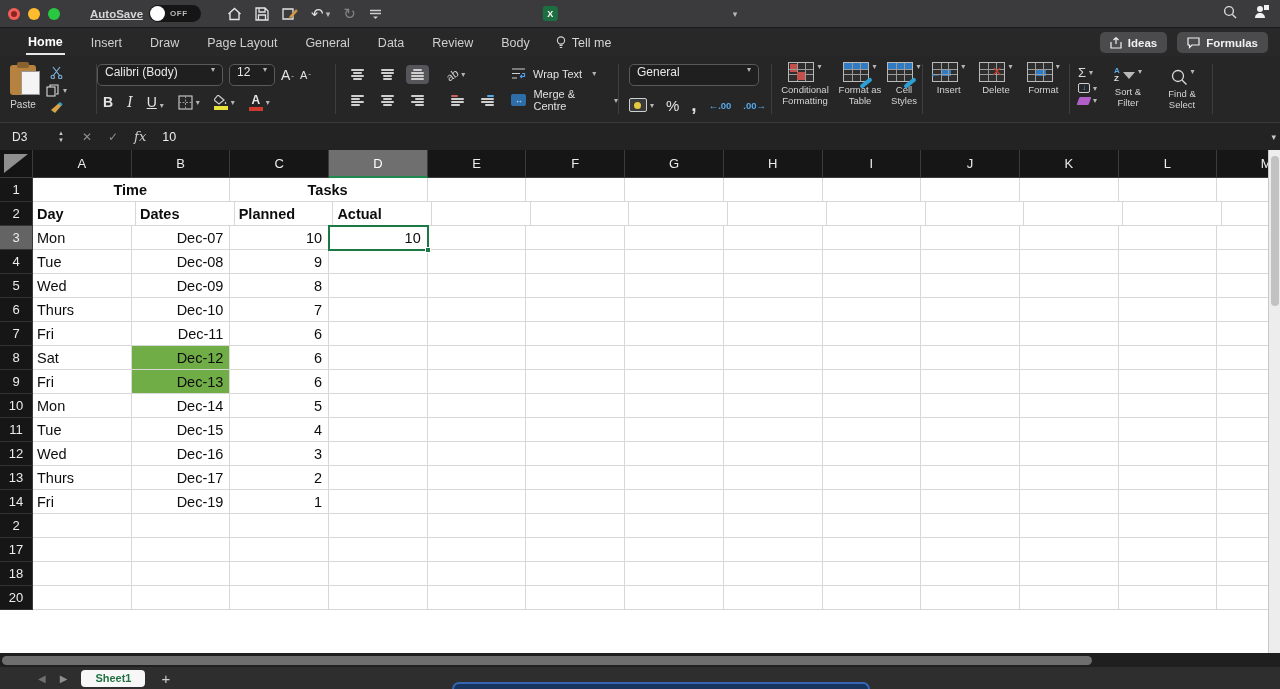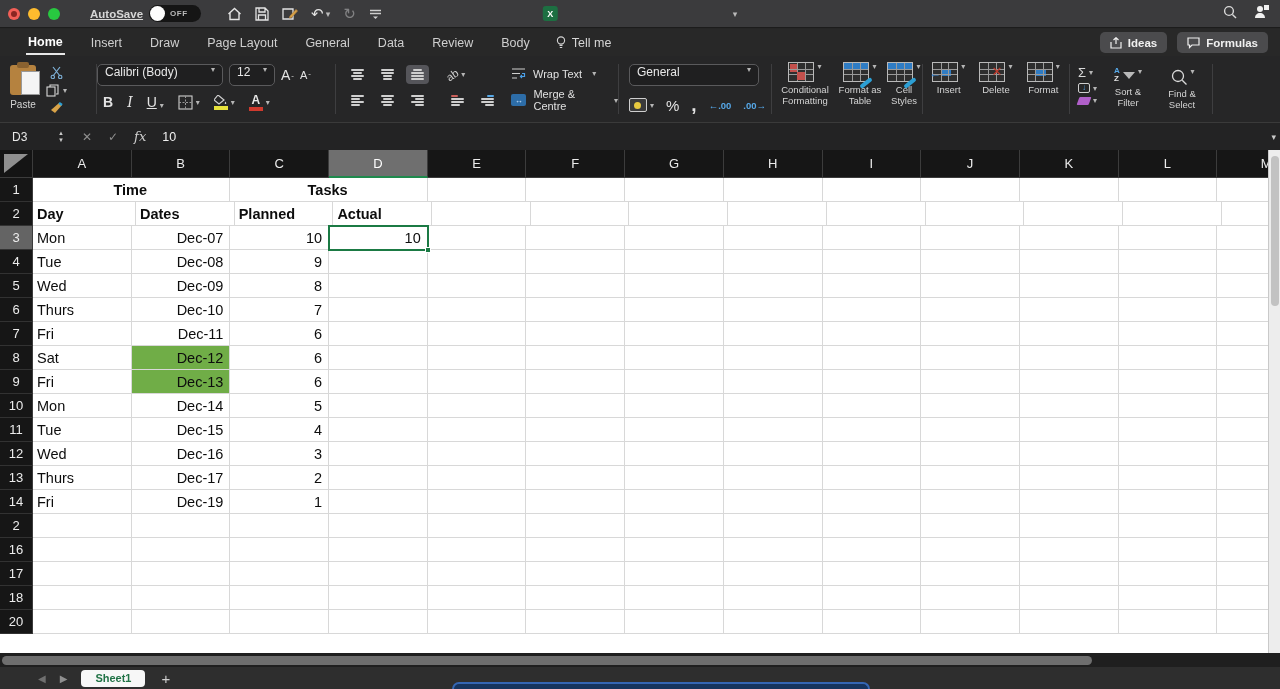--- a/index.html
+++ b/index.html
@@ -856,36 +856,20 @@
         <div class="cell" style="width: 98.7px;"></div>
         <div class="cell" style="width: 98.7px;"></div>
         <div class="cell" style="width: 98.7px;"></div>
         <div class="cell" style="width: 98.7px;"></div>
         <div class="cell" style="width: 98.7px;"></div>
         <div class="cell" style="width: 98.7px;"></div>
         <div class="cell" style="width: 98.7px;"></div>
         <div class="cell" style="width: 98.7px;"></div>
       </div>
       <div class="sheet-row">
-        <div class="rowhdr">16</div>
-        <div class="cell" style="width: 98.7px;"></div>
-        <div class="cell" style="width: 98.7px;"></div>
-        <div class="cell" style="width: 98.7px;"></div>
-        <div class="cell" style="width: 98.7px;"></div>
-        <div class="cell" style="width: 98.7px;"></div>
-        <div class="cell" style="width: 98.7px;"></div>
-        <div class="cell" style="width: 98.7px;"></div>
-        <div class="cell" style="width: 98.7px;"></div>
-        <div class="cell" style="width: 98.7px;"></div>
-        <div class="cell" style="width: 98.7px;"></div>
-        <div class="cell" style="width: 98.7px;"></div>
-        <div class="cell" style="width: 98.7px;"></div>
-        <div class="cell" style="width: 98.7px;"></div>
-      </div>
-      <div class="sheet-row">
         <div class="rowhdr">17</div>
         <div class="cell" style="width: 98.7px;"></div>
         <div class="cell" style="width: 98.7px;"></div>
         <div class="cell" style="width: 98.7px;"></div>
         <div class="cell" style="width: 98.7px;"></div>
         <div class="cell" style="width: 98.7px;"></div>
         <div class="cell" style="width: 98.7px;"></div>
         <div class="cell" style="width: 98.7px;"></div>
         <div class="cell" style="width: 98.7px;"></div>
         <div class="cell" style="width: 98.7px;"></div>

